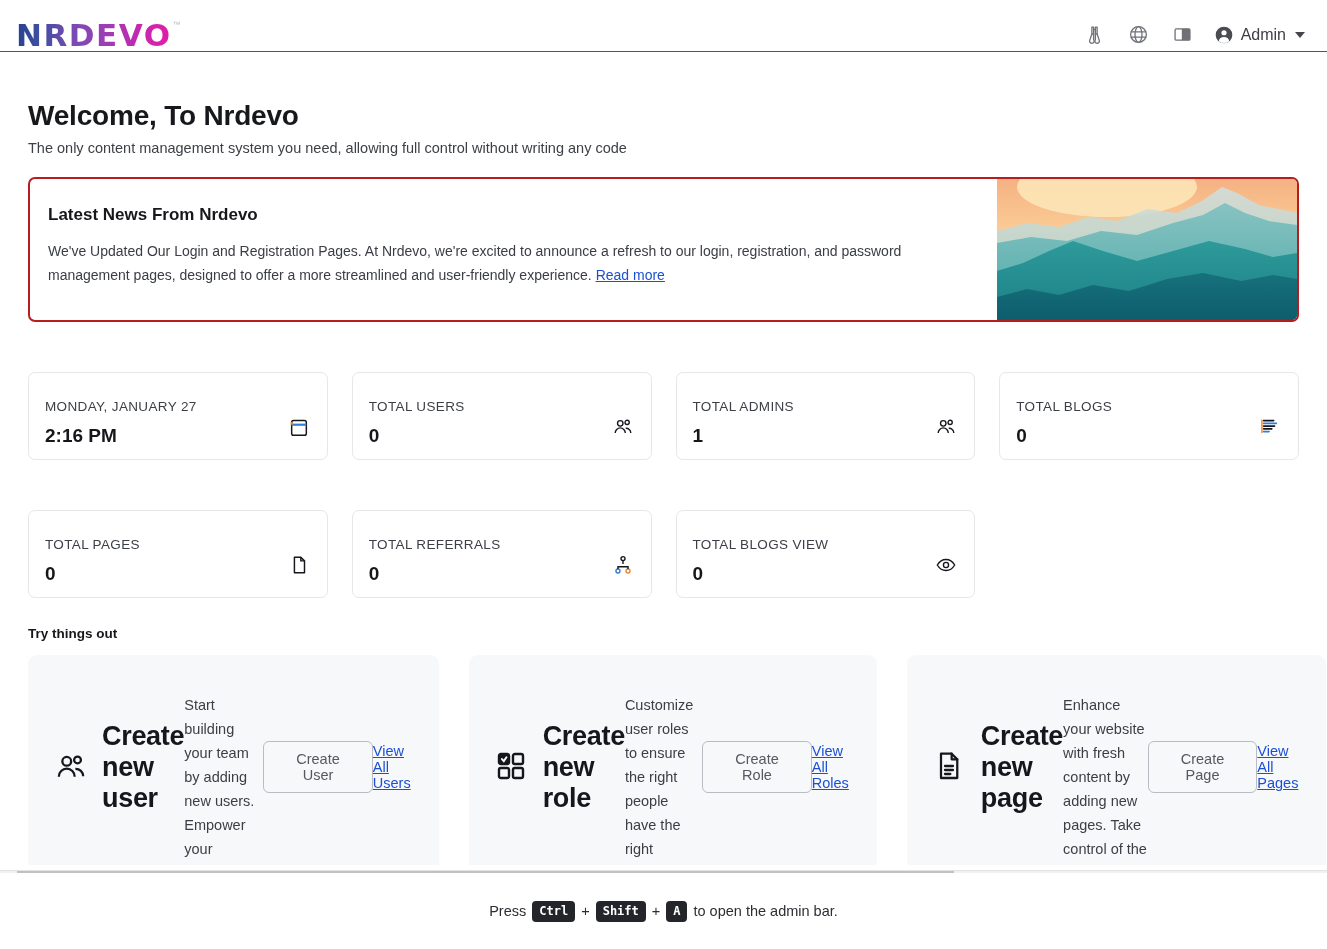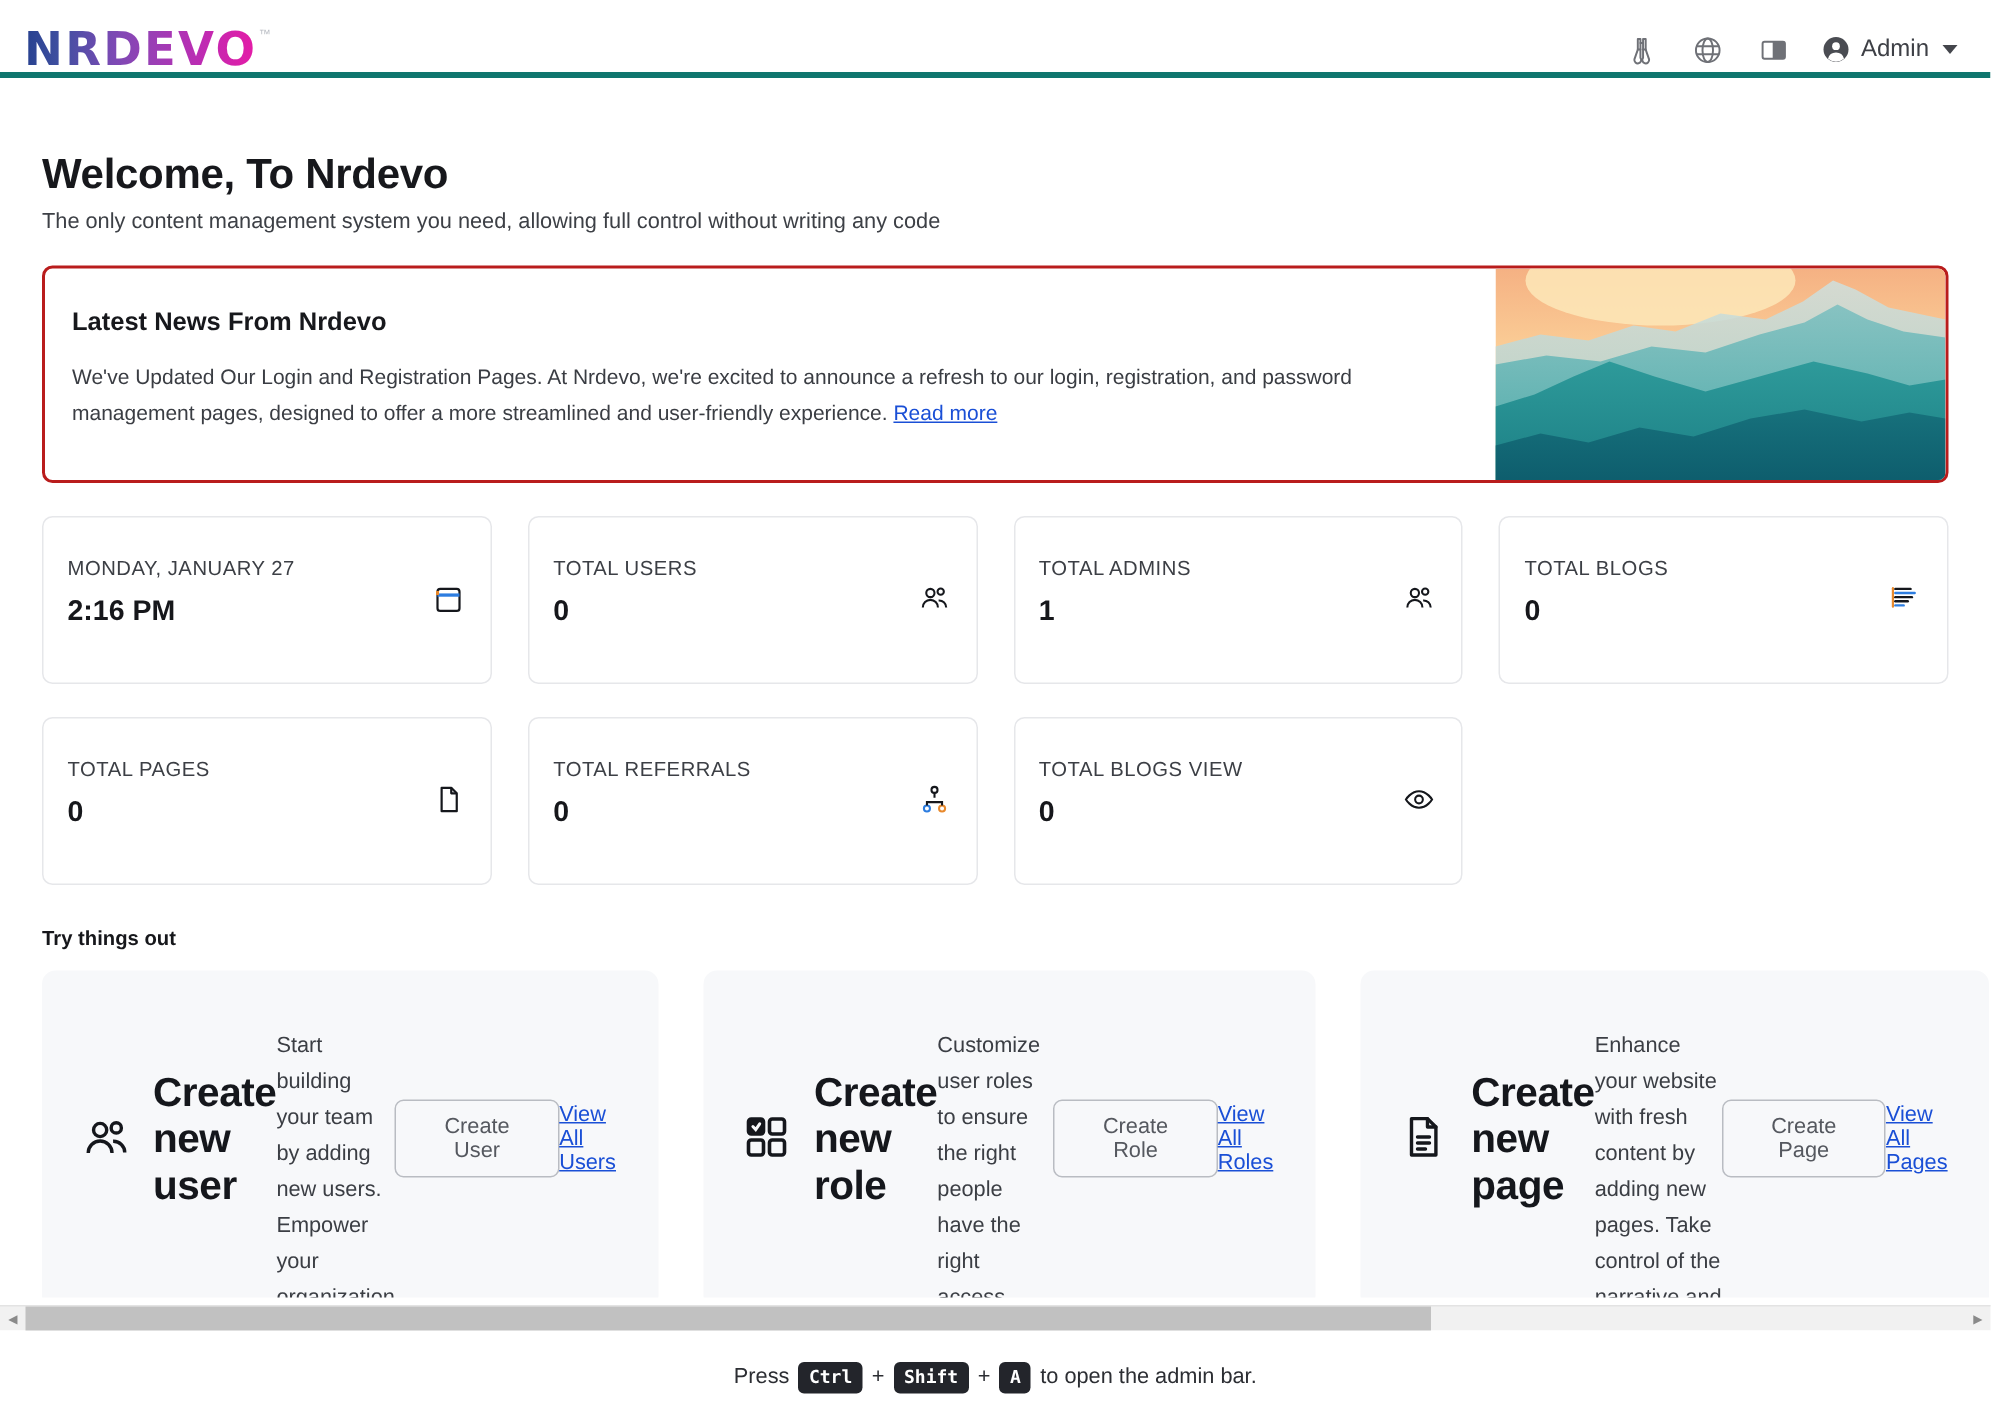--- a/index.html
+++ b/index.html
@@ -11,21 +11,21 @@
     overflow: hidden;
   }
 
   
   .topbar {
     height: 52px;
     display: flex;
     align-items: center;
     justify-content: space-between;
     padding: 18px 22px 0 16px;
-    border-bottom: 4px solid #0f766e;
+    border-bottom: 1px solid #0f766e;
     background: #fff;
   }
   .logo-wrap { display: flex; align-items: flex-start; }
   .logo-text {
     font-size: 31px;
     font-weight: 700;
     letter-spacing: 1.5px;
     background: linear-gradient(90deg,#27418f 0%,#3f4fa0 15%,#7b4ab4 38%,#9a3fb5 55%,#bc2cb3 75%,#e61ba6 100%);
     -webkit-background-clip: text;
     background-clip: text;
@@ -112,26 +112,27 @@
   }
 
   
   .stat-grid {
     margin-top: 22px;
     display: grid;
     grid-template-columns: repeat(4, 1fr);
     gap: 22px 24px;
   }
   .stat-card {
-    height: 112px;
+    height: 88px;
     border: 1px solid #e6e7ea;
     border-radius: 7px;
     background: #fff;
     padding: 26px 18px 0 16px;
     position: relative;
+    margin-top: 28px;
   }
   .stat-label {
     font-size: 13.5px;
     letter-spacing: 0.35px;
     color: #3c3f45;
     text-transform: uppercase;
   }
   .stat-value {
     font-size: 19px;
     font-weight: 700;
@@ -233,21 +234,21 @@
     width: 72.5%;
     background: #c1c1c1;
     cursor: pointer;
   }
 
   
   .footer-hint {
     position: absolute;
     left: 0; right: 0;
     bottom: 0;
-    height: 62px;
+    height: 76px;
     display: flex;
     align-items: center;
     justify-content: center;
     font-size: 14.5px;
     color: #2c2e33;
     background: #fff;
     gap: 6px;
   }
   .kbd {
     background: #23252b;

